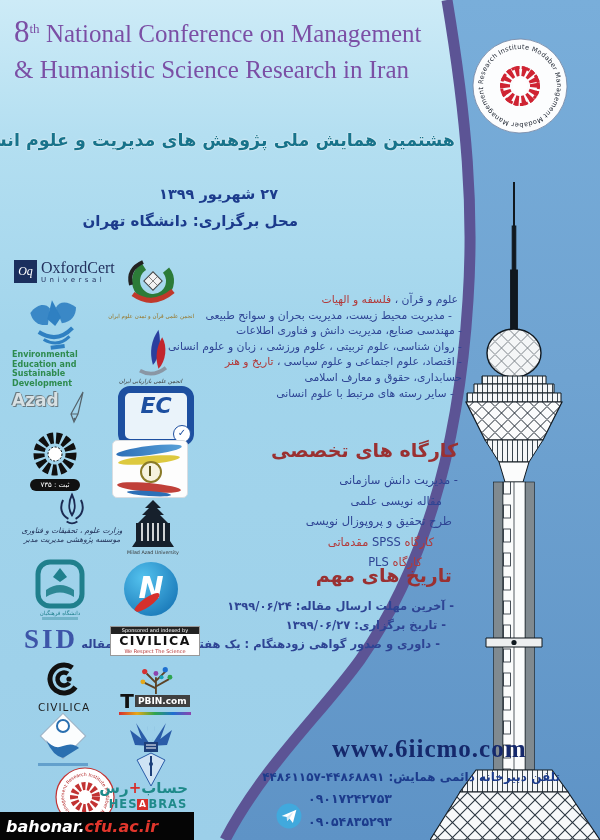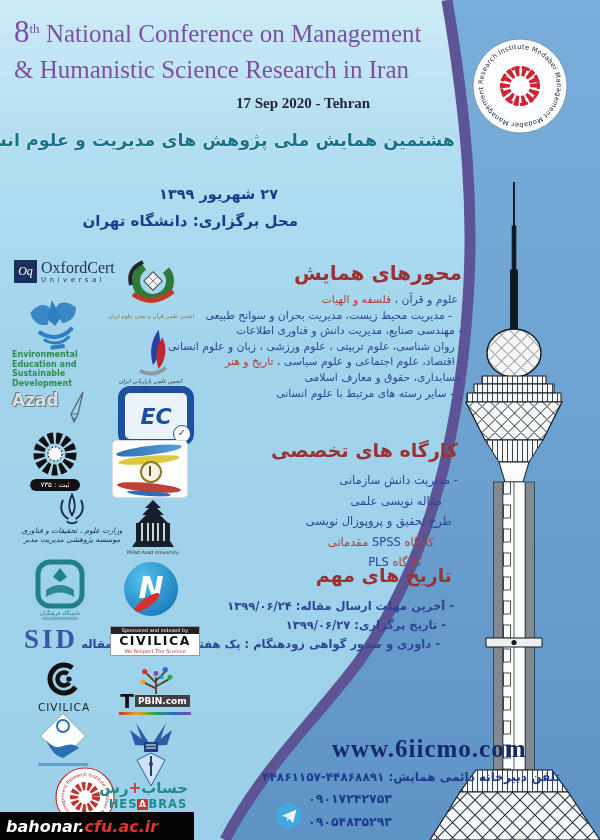--- a/index.html
+++ b/index.html
@@ -91,21 +91,21 @@
   
   .stamp{left:54px;top:766px;}
   
   .quran{left:112px;top:256px;width:82px;text-align:center;}
   .quran .cap{color:#97711D;margin-top:1px;}
   
   .flame{left:122px;top:328px;width:60px;text-align:center;}
   .flame .cap{color:#333;font-style:italic;}
   
   .ec{left:118px;top:386px;width:62px;height:46px;border:7px solid #1D4FA0;border-radius:12px;
-      background:#EAF3FA;display:flex;align-items:center;justify-content:center;position:absolute;}
+      background:#EAF3FA;display:flex;align-items:flex-start;justify-content:center;position:absolute;}
   .ec-txt{font-size:22px;font-weight:bold;font-style:italic;color:#1D4FA0;}
   .ec-chk{position:absolute;right:-4px;bottom:-4px;width:16px;height:16px;border-radius:50%;
           background:#fff;border:1.5px solid #1D4FA0;color:#1D4FA0;font-size:10px;line-height:14px;text-align:center;}
   
   .justice{left:112px;top:440px;width:74px;height:56px;background:#FDFDFD;border:1px solid #D8DDE2;
            border-radius:5px;overflow:hidden;}
   .j-band{position:absolute;border-radius:50%;}
   .j-b1{left:3px;top:5px;width:66px;height:9px;background:linear-gradient(90deg,#2C6FB7,#58A0D8);transform:rotate(-7deg);}
   .j-b2{left:5px;top:15px;width:62px;height:8px;background:#DDC93F;transform:rotate(-5deg);}
   .j-emb{position:absolute;left:27px;top:20px;width:18px;height:18px;border-radius:50%;
@@ -220,40 +220,38 @@
     </g>
   </svg>
 
   <div class="en-title" style="top:14px;">
     <span class="num">8</span><sup>th</sup>
     <span>National Conference on Management</span>
   </div>
   <div class="en-title" style="top:56px;">
     <span>&amp; Humanistic Science Research in Iran</span>
   </div>
-  <div class="en-date">17 Sep 2020 - Tehran</div>
 
   <svg class="seal" width="100" height="100" viewBox="0 0 100 100">
     <circle cx="50" cy="50" r="47" fill="#FCFDFE" stroke="#7789A6" stroke-width="0.8"></circle>
     <circle cx="50" cy="50" r="15" fill="none" stroke="#CF2433" stroke-width="10" stroke-dasharray="4.2,2.6"></circle>
     <circle cx="50" cy="50" r="18.5" fill="none" stroke="#CF2433" stroke-width="3" stroke-dasharray="3,2.2" transform="rotate(10 50 50)"></circle>
     <circle cx="50" cy="50" r="7.5" fill="#fff"></circle>
     <g transform="rotate(-115 50 50)">
       <path id="sealpath" d="M50,50 m-37,0 a37,37 0 1,1 74,0 a37,37 0 1,1 -74,0" fill="none"></path>
       <text font-size="6.6" fill="#1D2430" letter-spacing="0.3" font-family="DejaVu Sans, sans-serif">
         <textPath href="#sealpath">Modaber Management Research Institute  Modaber Management Research Institute</textPath>
       </text>
     </g>
   </svg>
 
   <div class="fa fa-title">هشتمین همایش ملی پژوهش های مدیریت و علوم انسانی در ایران</div>
   <div class="fa fa-date">۲۷ شهریور ۱۳۹۹</div>
   <div class="fa fa-venue">محل برگزاری: دانشگاه تهران</div>
 
-  <div id="topics-h" class="sec-h">محورهای همایش</div>
   <div id="topics-list" class="list">
       <div class="li"><span>علوم و قرآن ، </span><span class="red">فلسفه و الهیات</span></div>
       <div class="li"><span>- مدیریت محیط زیست، مدیریت بحران و سوانح طبیعی</span></div>
       <div class="li"><span>- مهندسی صنایع، مدیریت دانش و فناوری اطلاعات</span></div>
       <div class="li"><span>- روان شناسی، علوم تربیتی ، علوم ورزشی ، زبان و علوم انسانی</span></div>
       <div class="li"><span>- اقتصاد، علوم اجتماعی و علوم سیاسی ، </span><span class="red">تاریخ و هنر</span></div>
       <div class="li"><span>حسابداری، حقوق و معارف اسلامی</span></div>
       <div class="li"><span>- سایر رسته های مرتبط با علوم انسانی</span></div>
     </div>
 

